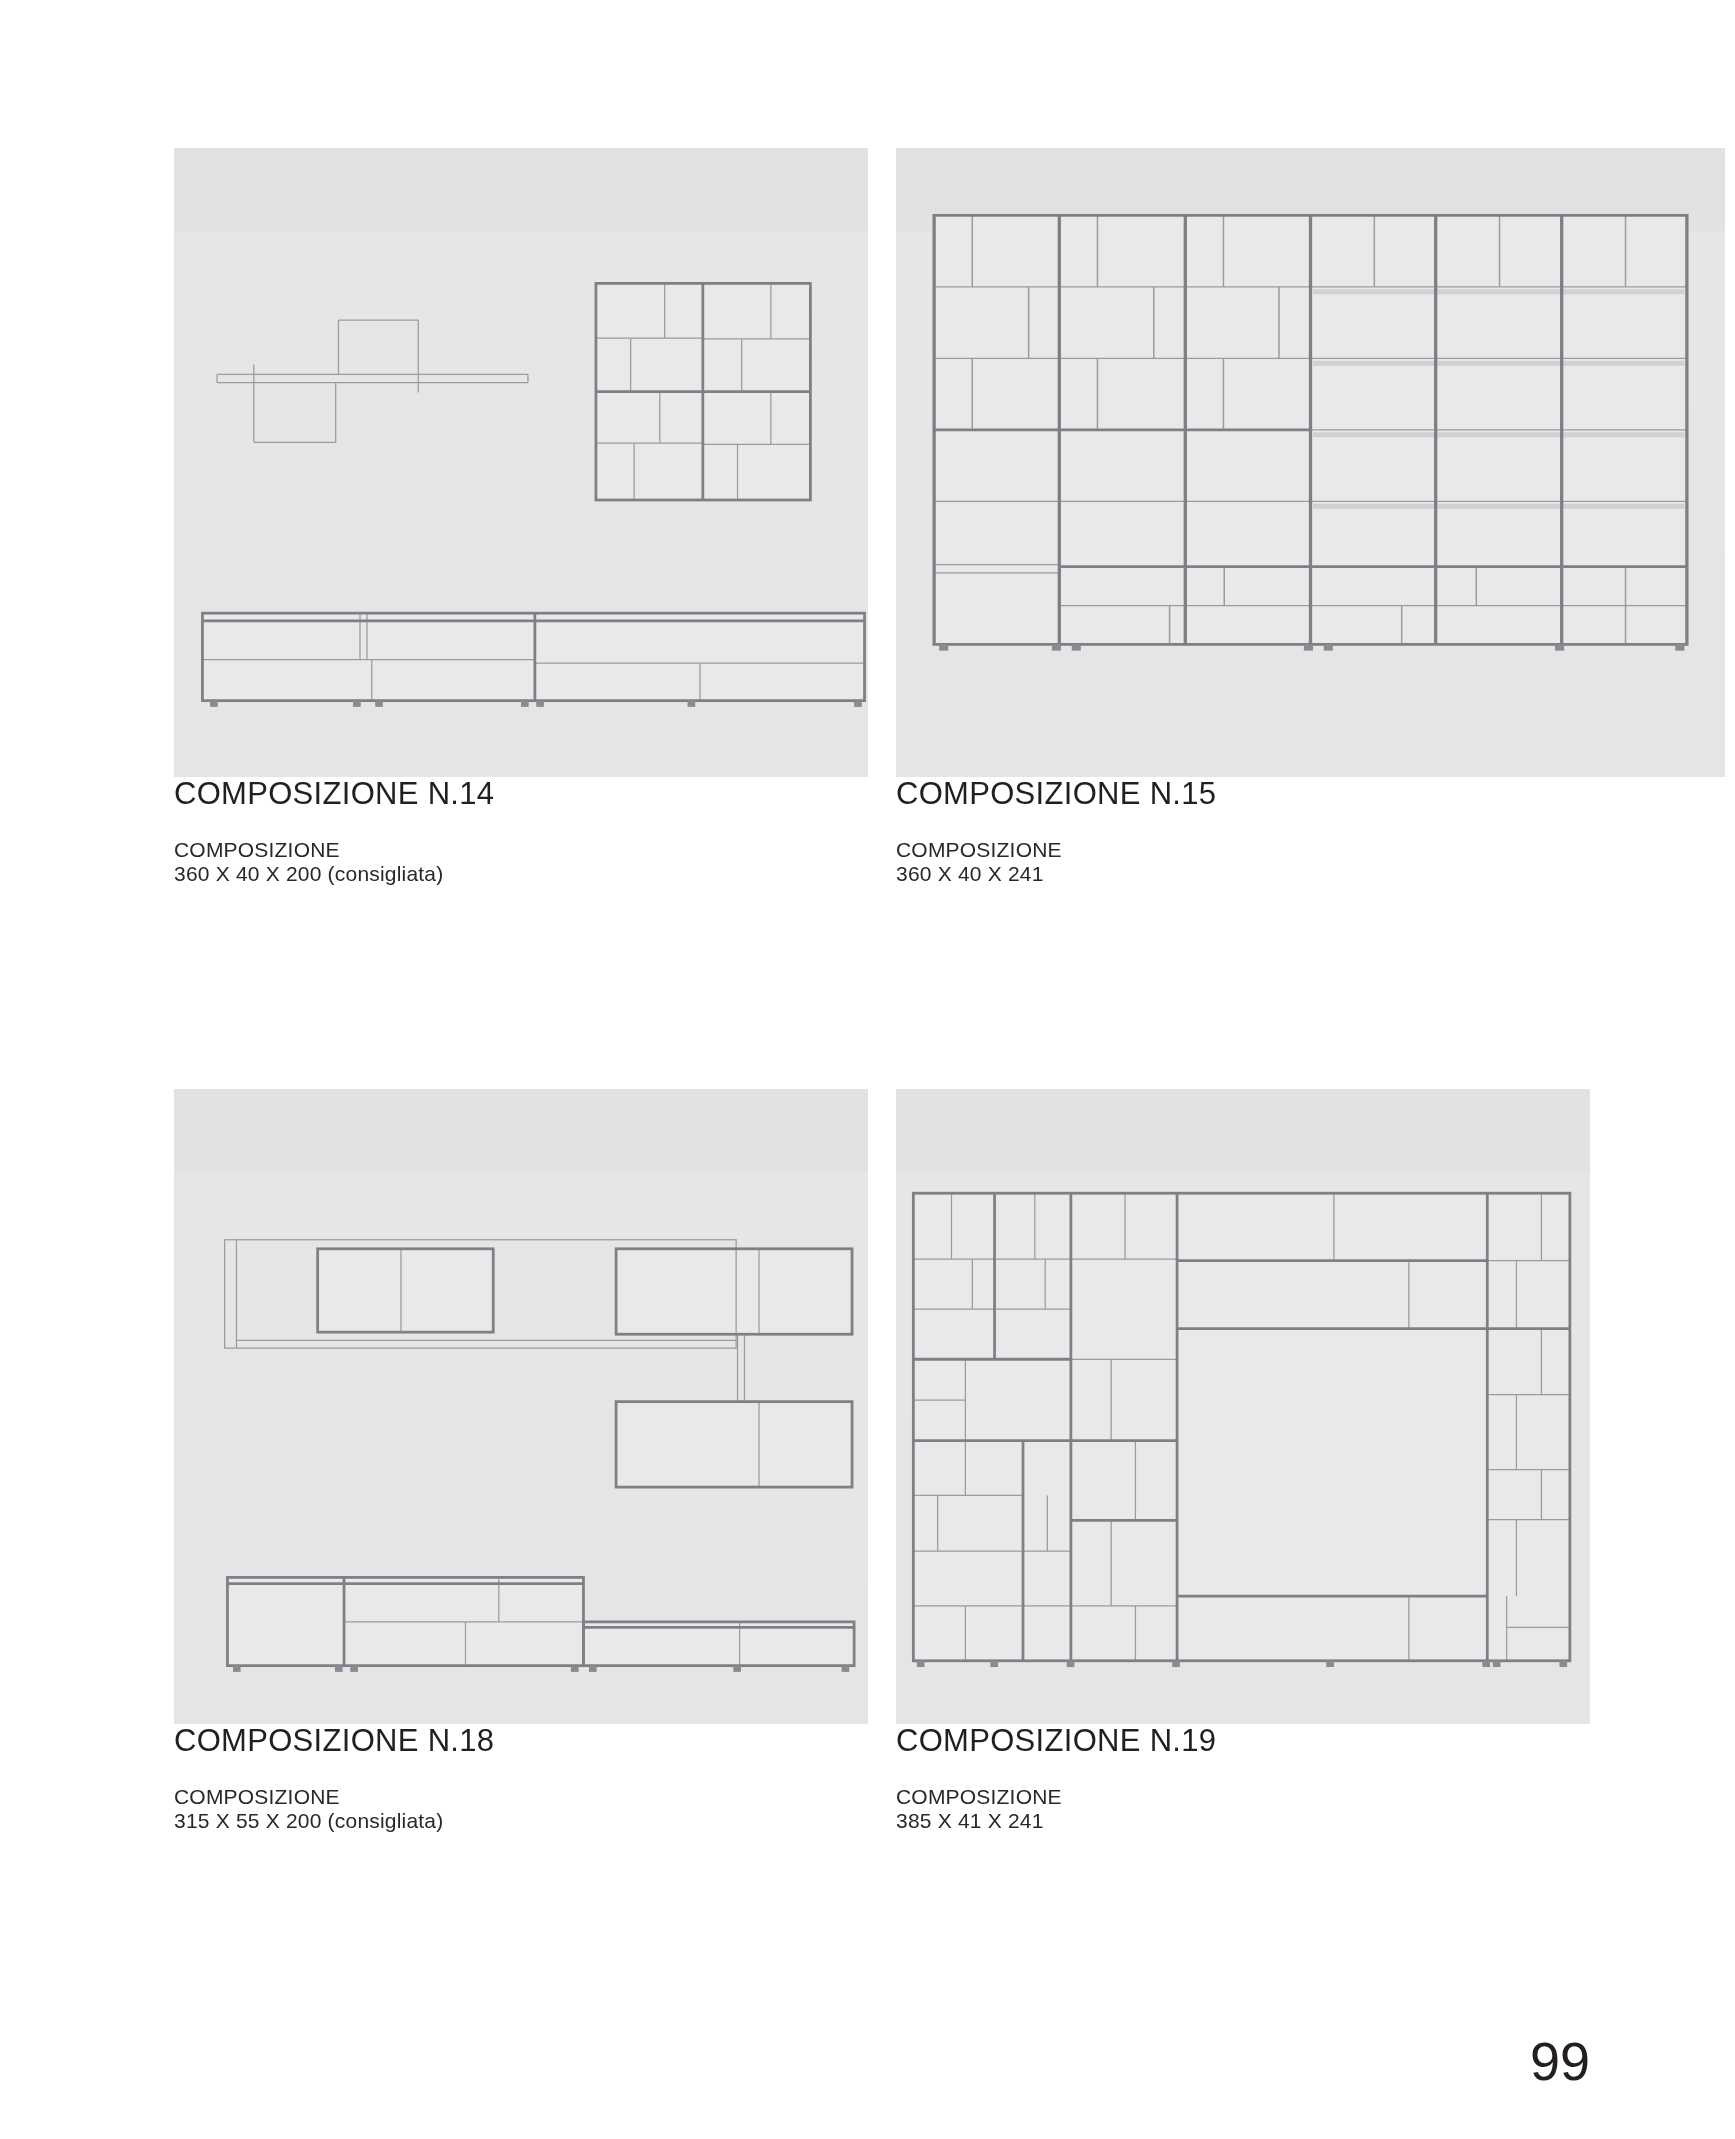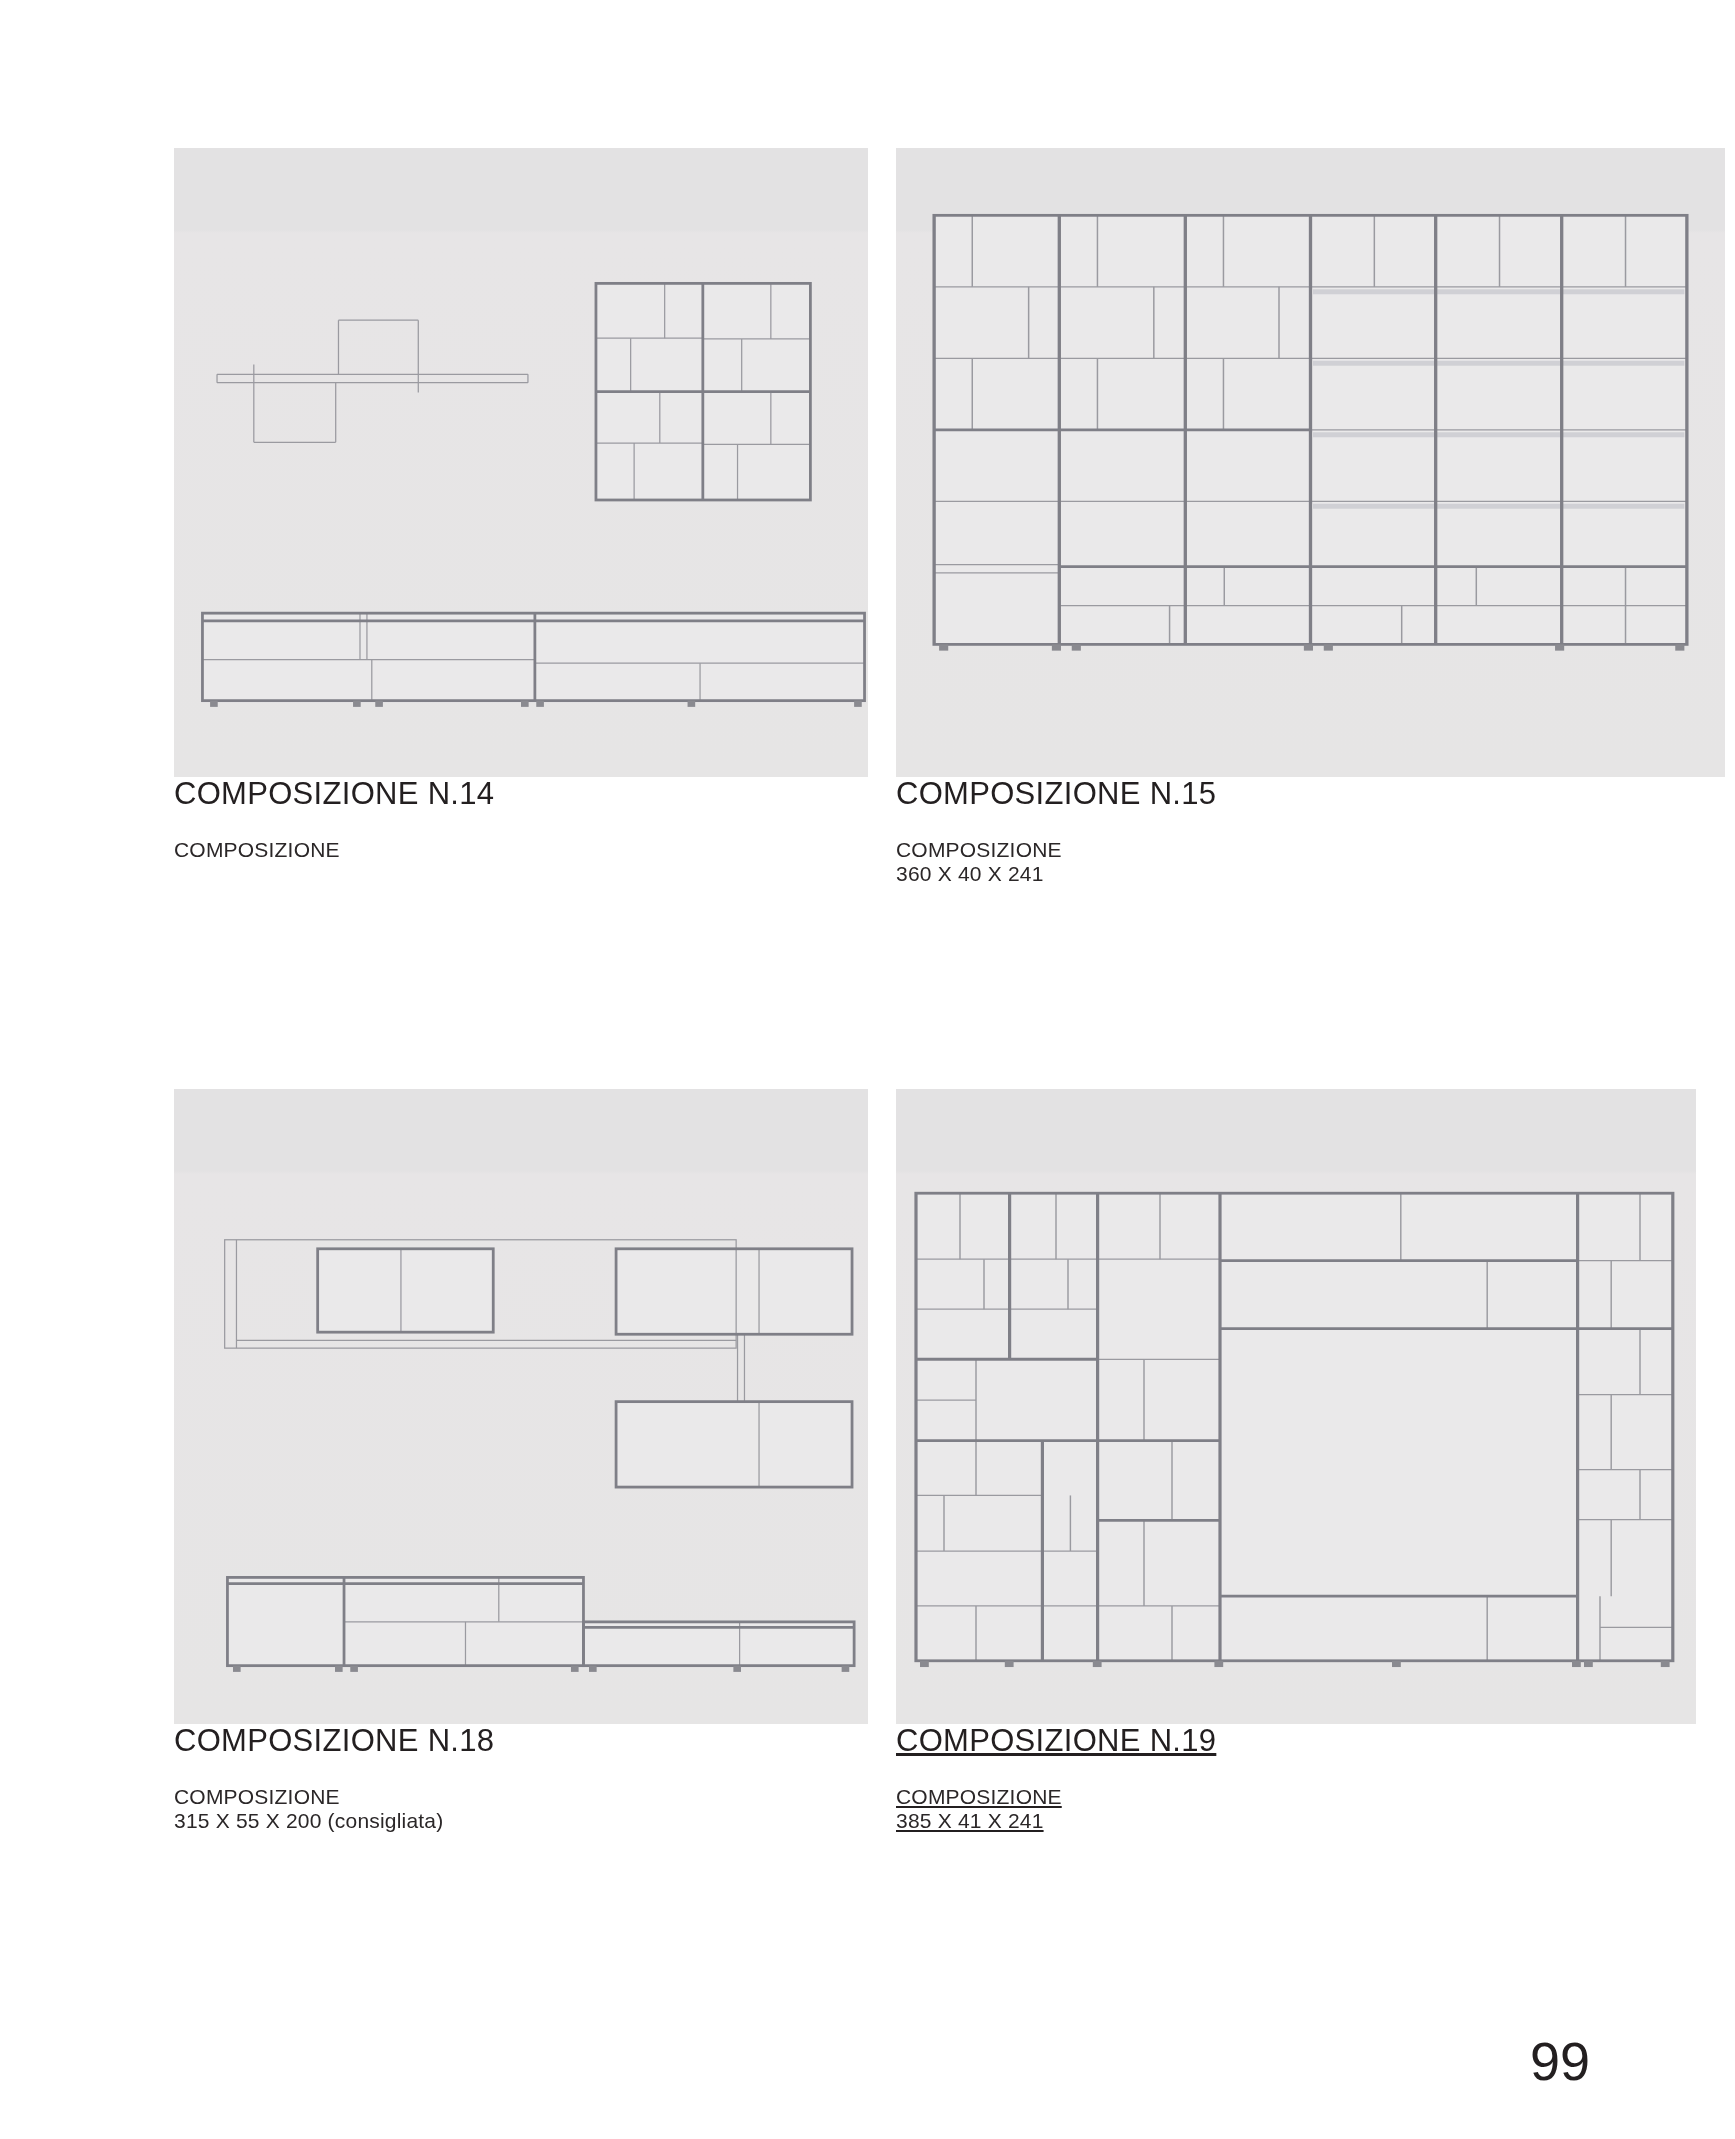--- a/index.html
+++ b/index.html
@@ -5,21 +5,21 @@
   html,body{margin:0;padding:0;}
   body{
     width:1735px;height:2140px;position:relative;background:#ffffff;
     font-family:"Liberation Sans", sans-serif;color:#231f20;
     -webkit-font-smoothing:antialiased;
   }
   .figure{position:absolute;}
   .fig-tl{left:174px;top:148px;width:694px;}
   .fig-tr{left:896px;top:148px;width:829px;}
   .fig-bl{left:174px;top:1089px;width:694px;}
-  .fig-br{left:896px;top:1089px;width:800px;text-decoration:underline;}
+  .fig-br{left:896px;top:1089px;width:694px;}
   .panel{
     position:relative;width:100%;
     background:linear-gradient(to bottom,#e3e2e3 0px,#e3e2e3 82px,#e7e5e6 85px,#e6e5e5 100%);
   }
   .panel-tall{height:629px;}
   .panel-tall2{height:635px;}
   .panel svg{position:absolute;left:0;top:0;width:100%;height:100%;display:block;}
   .caption-title{
     font-size:31px;line-height:33px;font-weight:400;
     letter-spacing:0.3px;color:#231f20;
@@ -80,20 +80,21 @@
         <rect x="290" y="796" width="11" height="9" fill="#8a8a90"></rect>
         <rect x="500" y="796" width="11" height="9" fill="#8a8a90"></rect>
         <rect x="522" y="796" width="11" height="9" fill="#8a8a90"></rect>
         <rect x="740" y="796" width="11" height="9" fill="#8a8a90"></rect>
         <rect x="980" y="796" width="11" height="9" fill="#8a8a90"></rect>
       </svg>
   </div>
   <div class="caption-title">COMPOSIZIONE N.14</div>
   <div class="caption-spec">
     <div>COMPOSIZIONE</div>
+    <div>360 X 40 X 200 (consigliata)</div>
   </div>
 </div>
 
 <div class="figure fig-tr">
   <div class="panel panel-tall">
     <svg preserveAspectRatio="none" viewBox="0 0 1000 906">
         <rect x="46" y="97" width="908" height="618" fill="#eae9ea"></rect>
         <line x1="503" y1="207" x2="951" y2="207" stroke="#d0d0d5" stroke-width="7"></line>
         <line x1="503" y1="310" x2="951" y2="310" stroke="#d0d0d5" stroke-width="7"></line>
         <line x1="503" y1="413" x2="951" y2="413" stroke="#d0d0d5" stroke-width="7"></line>

